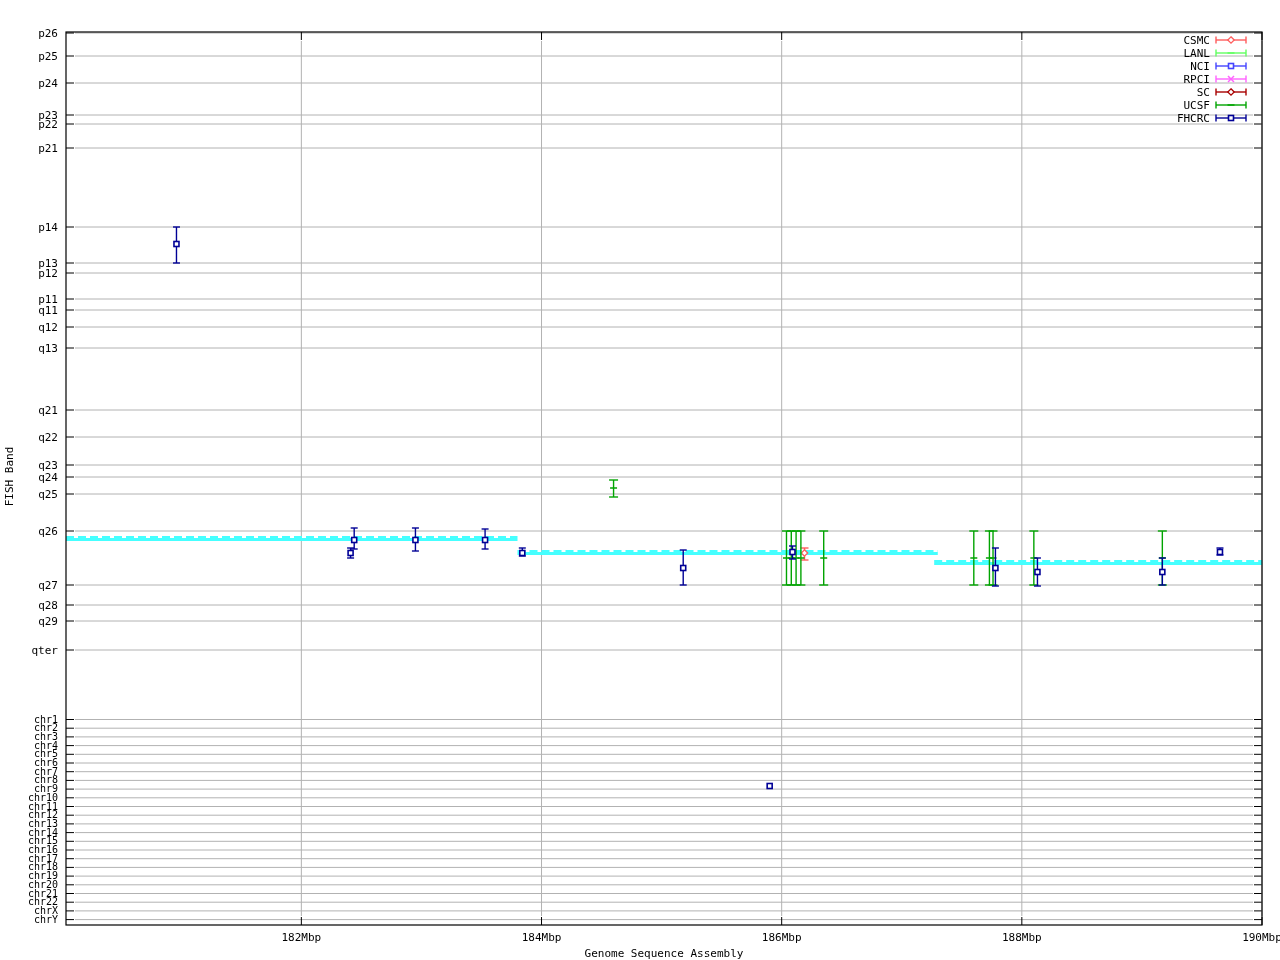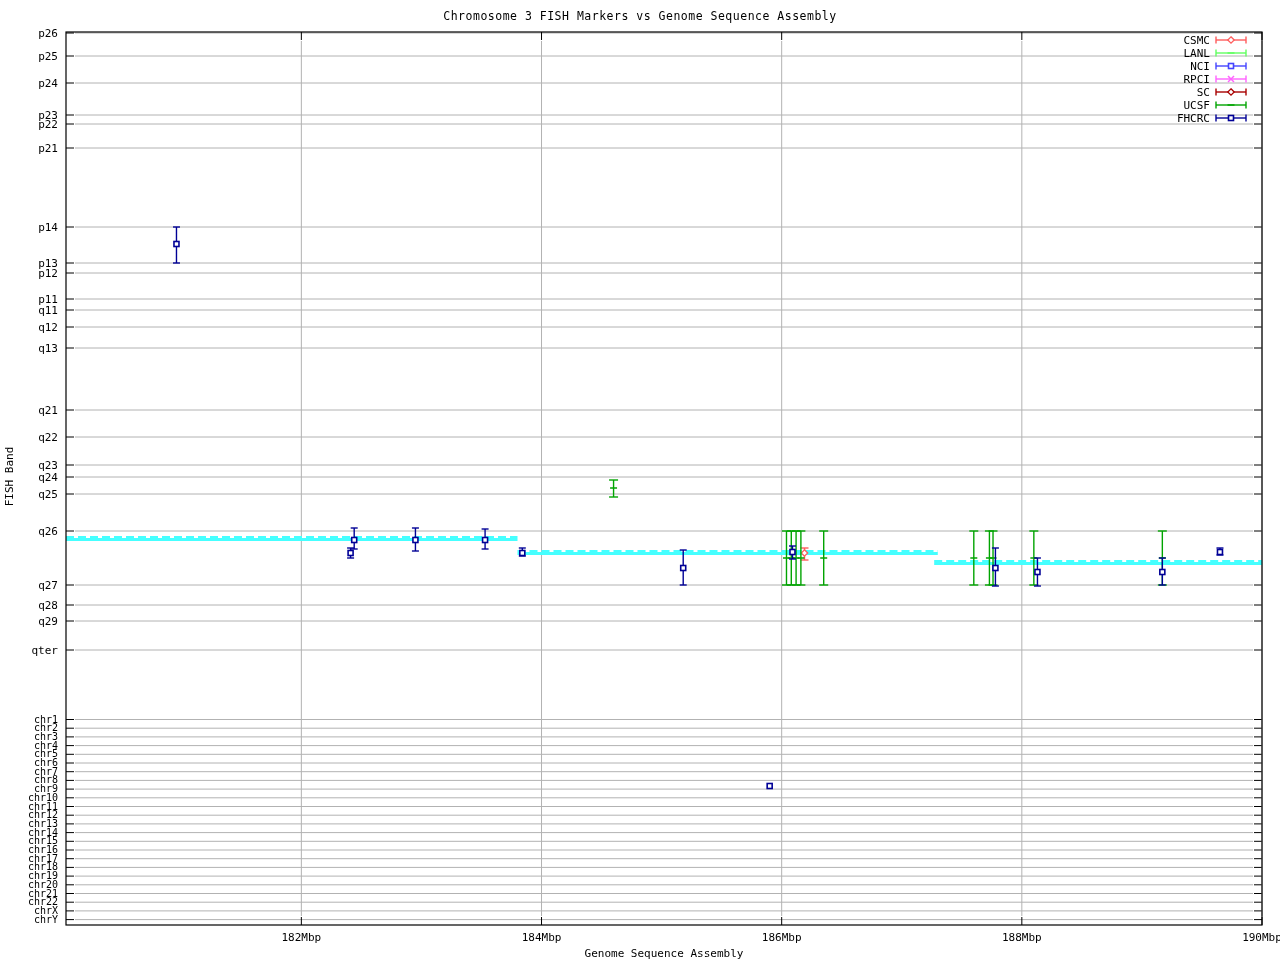--- a/index.html
+++ b/index.html
@@ -8,21 +8,20 @@
   .title{position:absolute;top:9px;left:0;width:1280px;text-align:center;font-size:11.5px;letter-spacing:.5px;}
   .ylabel{position:absolute;left:-26px;top:470px;width:70px;text-align:center;font-size:11px;transform:rotate(-90deg);transform-origin:center;}
   .xlabel{position:absolute;top:947px;left:0;width:1328px;text-align:center;font-size:11px;}
   svg{position:absolute;left:0;top:0;}
   svg text{font-family:"DejaVu Sans Mono",monospace;fill:#000;}
 </style>
 </head>
 <body>
 
 <div class="fig">
-  <div class="title">Chromosome 3 FISH Markers vs Genome Sequence Assembly</div>
   <div class="ylabel">FISH Band</div>
   <div class="xlabel">Genome Sequence Assembly</div>
   <svg width="1280" height="960" viewBox="0 0 1280 960">
       <line x1="75" y1="33" x2="1253" y2="33" stroke="#b2b2b2" stroke-width="1"></line>
       <line x1="66" y1="33" x2="74" y2="33" stroke="#000000" stroke-width="1"></line>
       <line x1="1254" y1="33" x2="1262" y2="33" stroke="#000000" stroke-width="1"></line>
       <text x="58" y="36.5" font-size="11" text-anchor="end">p26</text>
       <line x1="75" y1="56" x2="1253" y2="56" stroke="#b2b2b2" stroke-width="1"></line>
       <line x1="66" y1="56" x2="74" y2="56" stroke="#000000" stroke-width="1"></line>
       <line x1="1254" y1="56" x2="1262" y2="56" stroke="#000000" stroke-width="1"></line>

